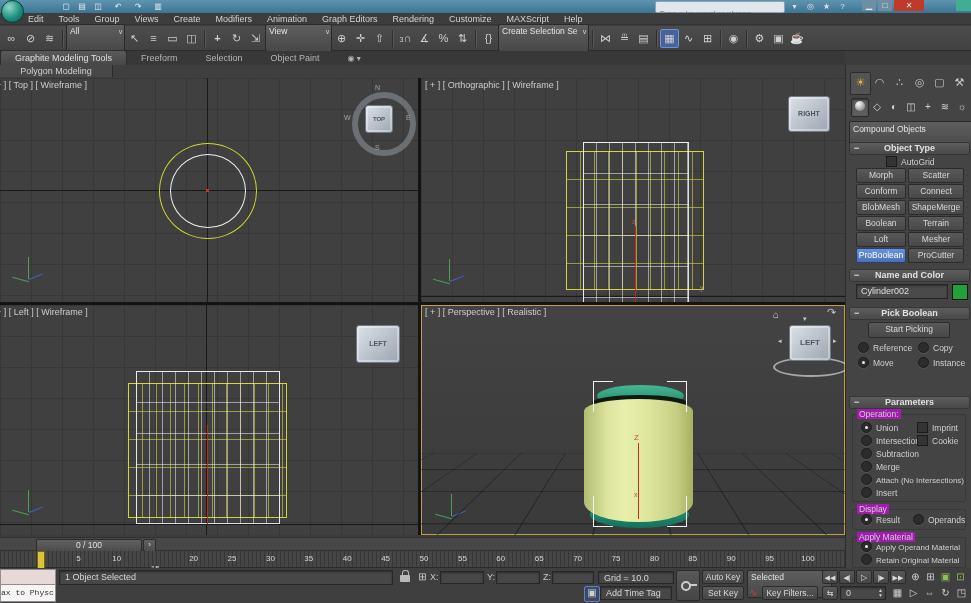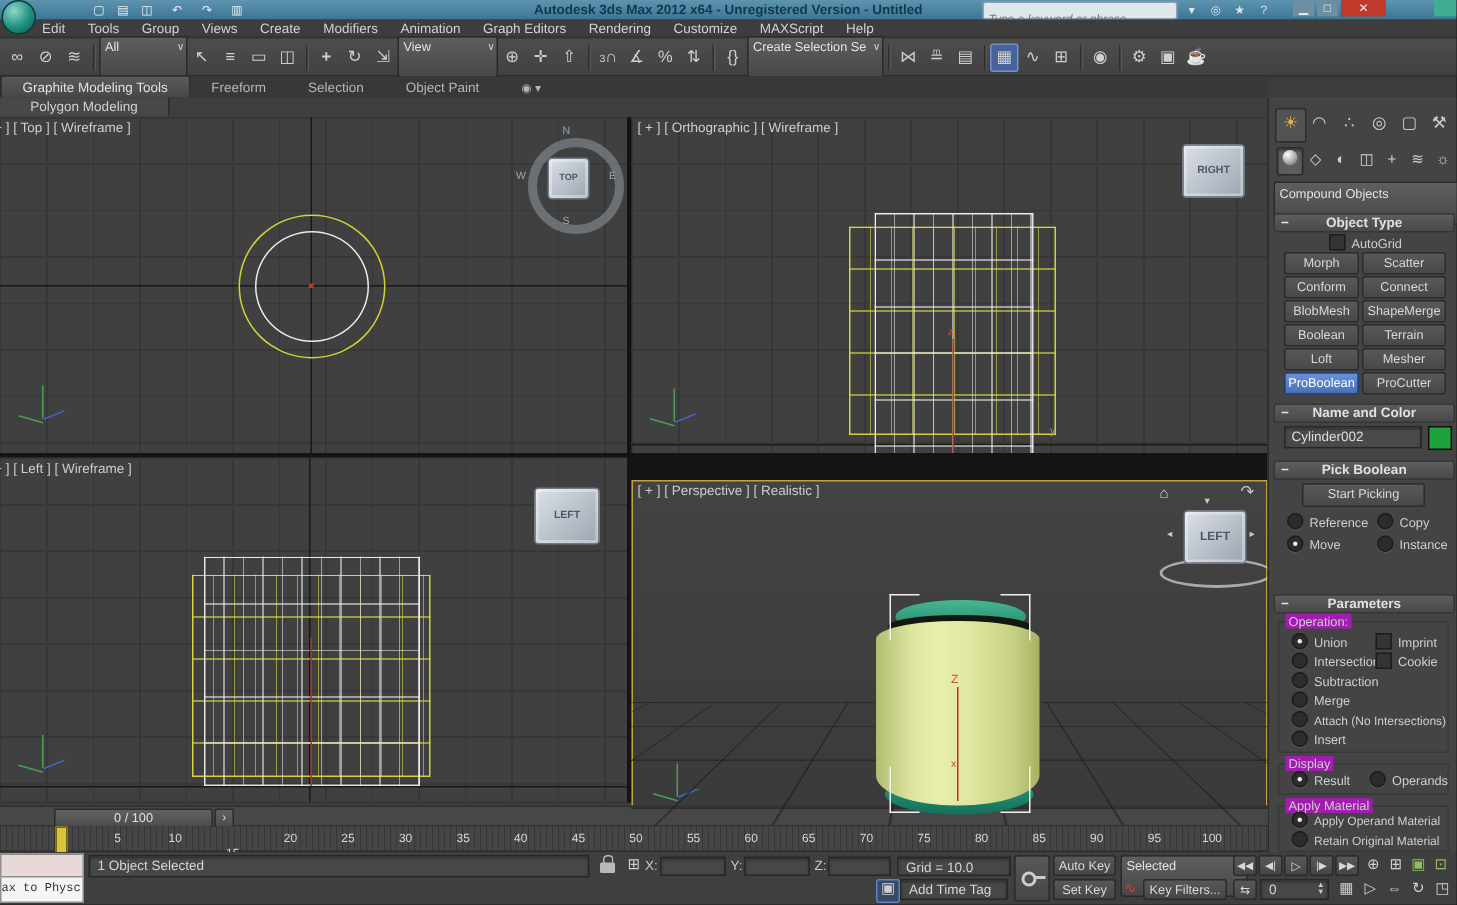--- a/index.html
+++ b/index.html
@@ -130,21 +130,20 @@
 </head>
 <body>
 
 <div id="titlebar" class="abs">
   <span class="abs qa-icon" style="left:60px">▢</span>
   <span class="abs qa-icon" style="left:76px">▤</span>
   <span class="abs qa-icon" style="left:92px">◫</span>
   <span class="abs qa-icon" style="left:112px">↶</span>
   <span class="abs qa-icon" style="left:132px">↷</span>
   <span class="abs qa-icon" style="left:152px">▥</span>
-  <div id="title-text" class="abs">Autodesk 3ds Max 2012 x64 - Unregistered Version - Untitled</div>
   <div id="search-box" class="abs">
     <input placeholder="Type a keyword or phrase" style="">
   </div>
   <span class="abs ic-icon" style="left:788px">▾</span>
   <span class="abs ic-icon" style="left:804px">◎</span>
   <span class="abs ic-icon" style="left:820px">★</span>
   <span class="abs ic-icon" style="left:836px">?</span>
   <span class="abs winbtn" style="left:862px;width:14px;background:#6e8fa3">▁</span>
   <span class="abs winbtn" style="left:878px;width:14px;background:#6e8fa3">□</span>
   <span class="abs winbtn" style="left:894px;width:30px;background:#c0392b">✕</span>
@@ -269,21 +268,21 @@
     <div class="wf white" style="left:136px;top:66px;width:144px;height:153px"></div>
     <div class="redaxis" style="left:207px;top:120px;height:99px"></div>
     <div class="vcube" style="left:356px;top:20px;width:42px;height:36px;font-size:7px;line-height:36px">LEFT</div>
     <div class="tripod" style="left:10px;top:182px">
         <i class="ay"></i>
         <i class="ax"></i>
         <i class="az"></i>
       </div>
   </div>
 
-  <div class="vp active" style="left:421px;top:242px;width:424px;height:230px;background:linear-gradient(#434343,#3a3a3a)">
+  <div class="vp active" style="left:421px;top:227px;width:424px;height:230px;background:linear-gradient(#434343,#3a3a3a)">
     <span class="vplabel" style="left:4px">[ + ] [ Perspective ] [ Realistic ]</span>
     <div class="ground"></div>
 
     <div class="abs" style="left:176px;top:80px;width:87px;height:22px;border-radius:50%;z-index:2;background:linear-gradient(180deg,#47b795,#1d8465)"></div>
     <div class="abs" style="left:171px;top:90px;width:95px;height:15px;border-radius:50%;z-index:3;background:#10180f"></div>
     <div class="abs" style="left:169px;top:196px;width:99px;height:27px;border-radius:50%;z-index:2;background:linear-gradient(180deg,#2aa07f,#14705a)"></div>
     <div class="abs" style="left:174px;top:194px;width:89px;height:20px;border-radius:50%;z-index:3;background:#0a110b"></div>
     <div class="abs" style="left:163px;top:94px;width:109px;height:123px;z-index:4;border-radius:54px 54px 54px 54px / 12px 12px 20px 20px;
          background:linear-gradient(90deg,#b2bc71,#dde5a0 22%,#e8efac 38%,#dce49c 62%,#c5ce82 85%,#a8b160)"></div>
     <div class="bracket" style="left:172px;top:76px;width:94px;height:146px">

